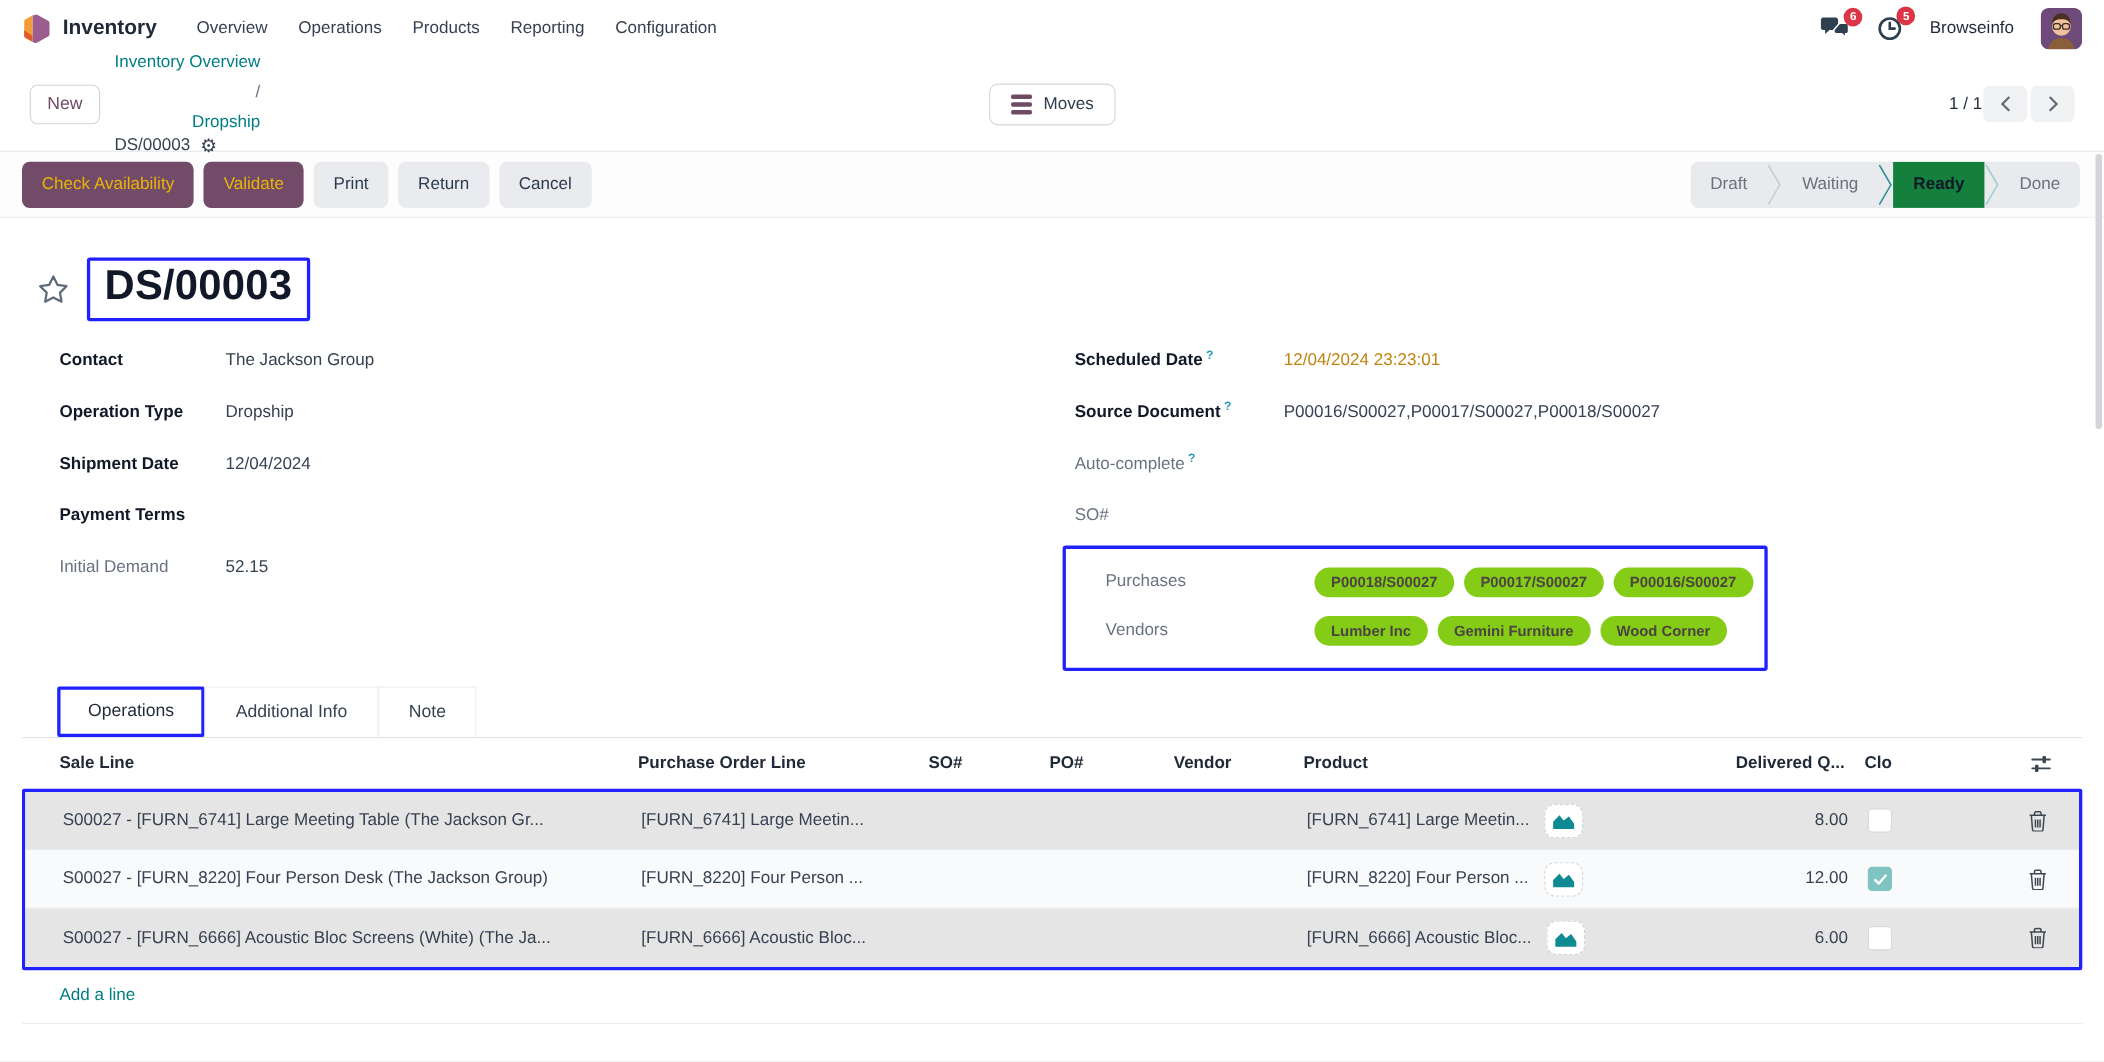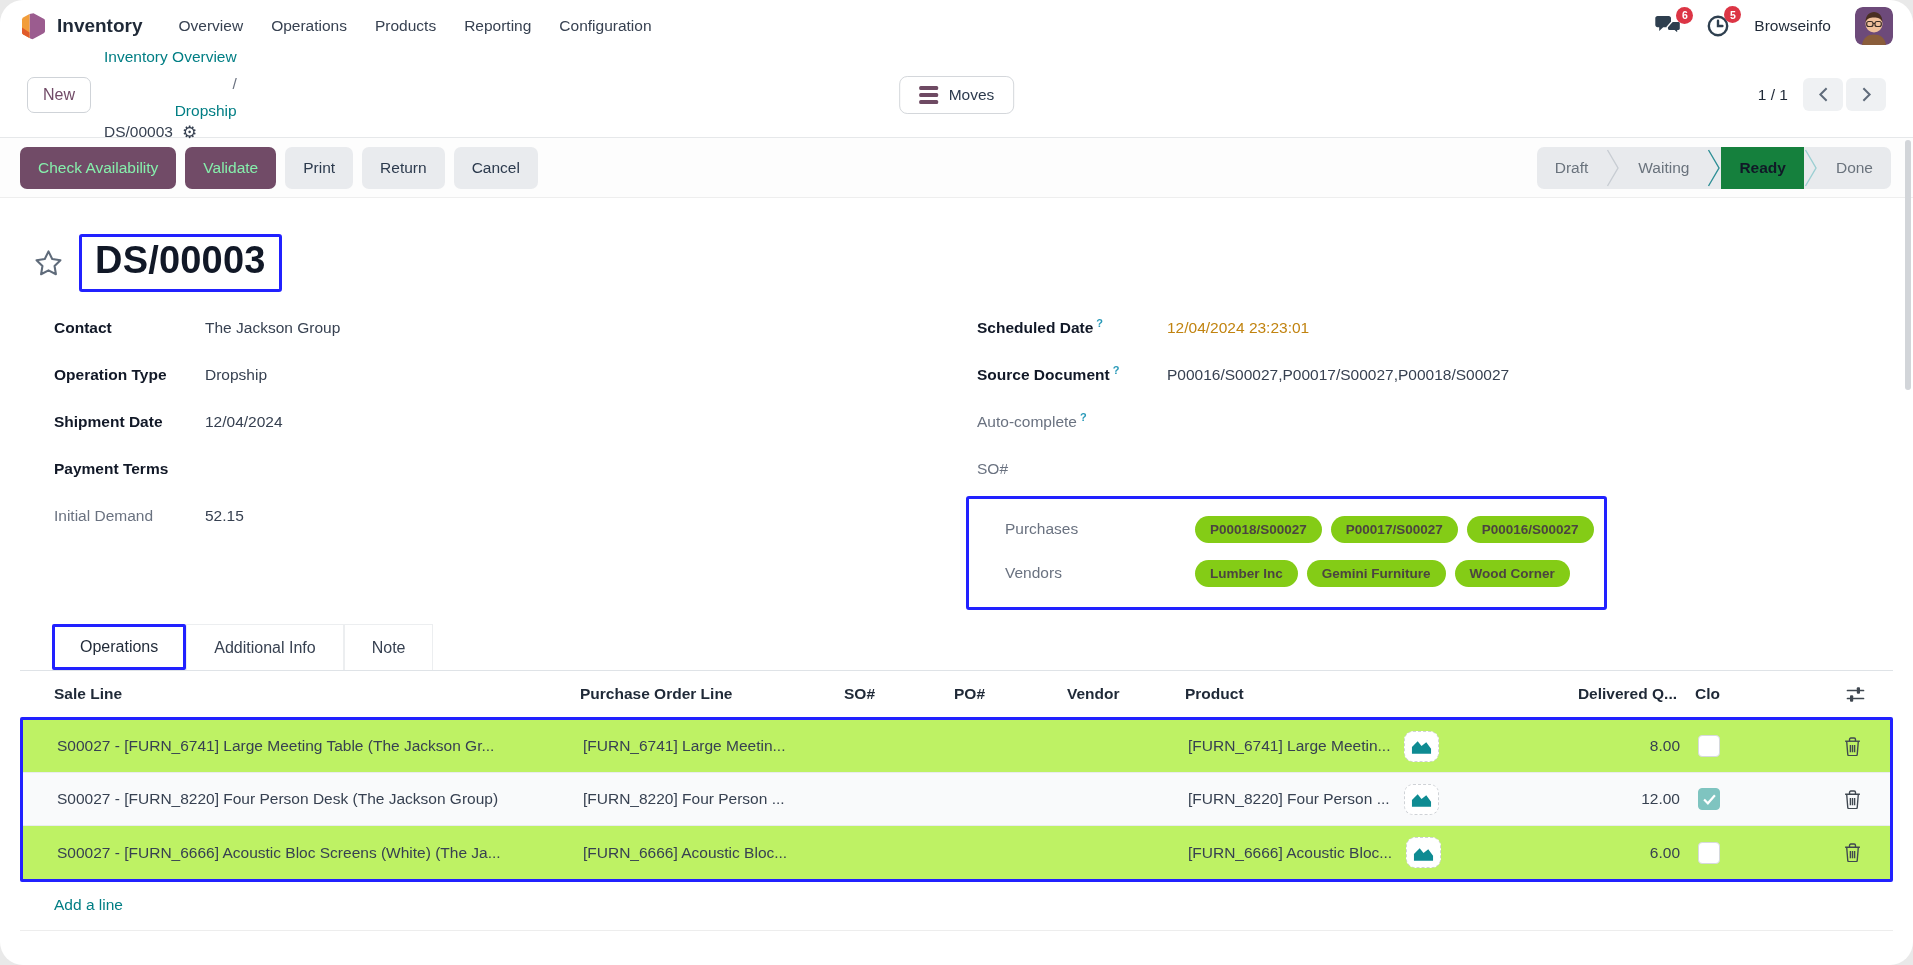--- a/index.html
+++ b/index.html
@@ -1,17 +1,17 @@
 <!DOCTYPE html>
 <html><head>
 <meta charset="utf-8">
 <style>
   html,body{margin:0;padding:0;background:#e9e9e9;font-family:"Liberation Sans","DejaVu Sans",sans-serif;}
   *{box-sizing:border-box;}
-  .screen{width:1913px;height:965px;background:#fff;position:relative;overflow:hidden;color:#374151;margin:0 auto;border-radius:23px;}
+  .screen{width:1913px;height:965px;background:#fff;position:relative;overflow:hidden;color:#374151;margin:0 auto;}
 
   
   .navbar{height:52px;display:flex;align-items:center;justify-content:space-between;padding:0 20px;}
   .nav-left{display:flex;align-items:center;}
   .logo{display:flex;margin-right:10px;}
   .app-name{font-size:19px;font-weight:600;color:#1f2937;margin-right:22px;cursor:pointer;}
   .menus{display:flex;}
   .menu-item{font-size:15.5px;color:#374151;padding:8px 14px;border-radius:6px;cursor:pointer;}
   .nav-right{display:flex;align-items:center;gap:24px;}
   .icon-badge{position:relative;display:flex;cursor:pointer;}
@@ -26,30 +26,30 @@
   .bc-stack{margin-left:13px;display:flex;flex-direction:column;gap:3px;}
   .bc-top{font-size:15.5px;display:flex;gap:9px;align-items:flex-end;font-weight:500;flex-direction:column;}
   .bc-top a{color:#017e84;text-decoration:none;cursor:pointer;}
   .bc-sep{color:#6b7280;font-weight:400;}
   .bc-bottom{font-size:15.5px;color:#374151;display:flex;gap:9px;align-items:center;}
   .gear{font-size:17px;color:#374151;cursor:pointer;line-height:1;}
   .cp-center{position:absolute;left:50%;top:50%;transform:translate(-50%,-50%);}
   .moves-btn{display:flex;gap:11px;border:1px solid #d4d7db;background:#fff;border-radius:8px;padding:9px 19px;font-size:15.5px;color:#2c3a4d;cursor:pointer;font-family:inherit;}
   .moves-icon{display:flex;flex-direction:column;gap:3px;}
   .moves-icon i{display:block;width:19px;height:4px;background:#6e4a63;border-radius:1.5px;}
-  .cp-right{display:flex;align-items:center;gap:15px;margin-left:12px;}
+  .cp-right{display:flex;align-items:center;gap:1px;margin-left:12px;}
   .pager-value{font-size:15.5px;color:#1f2937;}
   .pager-btns{display:flex;gap:3px;}
   .pager-btn{width:40px;height:33px;background:#eff1f3;border:none;border-radius:6px;display:flex;align-items:center;justify-content:center;cursor:pointer;}
 
   
   .action-bar{height:61px;background:#fdfdfd;border-top:1px solid #e6e8ea;border-bottom:1px solid #eeeeee;display:flex;align-items:center;justify-content:space-between;padding:0 22px 0 20px;}
   .ab-left{display:flex;gap:9px;}
   .btn{height:42px;border-radius:7px;font-size:15.5px;padding:0 18px;border:none;cursor:pointer;font-family:inherit;}
-  .btn.primary{background:#714B67;color:#86efac;}
+  .btn.primary{background:#714B67;color:#eab308;}
   .btn.secondary{background:#e9ebee;color:#2c3a4d;}
   .statusbar{display:flex;align-items:stretch;background:#e8eaed;border-radius:7px;height:42px;overflow:hidden;}
   .step{display:flex;align-items:center;padding:0 18px;font-size:15.5px;color:#6a737d;cursor:pointer;}
   .step.active{background:#15803d;color:#111827;font-weight:700;}
   .step-sep{display:flex;align-items:center;}
 
   
   .sheet{padding:0 20px;}
   .title-row{display:flex;align-items:center;gap:14px;padding:36px 0 0 12px;}
   .star-btn{cursor:pointer;display:flex;}
@@ -77,21 +77,21 @@
   
   .grid-cols{display:grid;grid-template-columns:560px 245px 60px 100px 200px 290px 210px 80px 1fr 75px;}
   .thead{height:46px;align-items:center;font-weight:700;font-size:15.5px;color:#1f2937;}
   .pad-first{padding-left:34px;}
   .c-right{text-align:right;}
   .so-h{padding-right:10px;}
   .vendor-h{padding-left:82px;}
   .clo-h{padding-left:10px;}
   .settings{justify-self:center;cursor:pointer;display:flex;}
   .rows-box{border:3px solid #2121ff;border-radius:2px;}
-  .trow{height:53px;align-items:center;border-bottom:1px solid #e9ecef;font-size:15.5px;color:#374151;background:#bef264;}
+  .trow{height:53px;align-items:center;border-bottom:1px solid #e9ecef;font-size:15.5px;color:#374151;background:#e5e5e5;}
   .trow:last-child{border-bottom:none;}
   .trow.stripe{background:#f9fafb;}
   .cell{overflow:hidden;white-space:nowrap;}
   .prod-cell{display:flex;align-items:center;gap:14px;overflow:visible;}
   .chart-btn{width:35px;height:31px;border:1px dashed #cfd2d6;border-radius:9px;background:#fff;display:flex;align-items:center;justify-content:center;cursor:pointer;flex-shrink:0;}
   .qty{padding-right:8px;}
   .cb{width:22px;height:22px;border:1px solid #d6d9dd;border-radius:4px;background:#fff;margin-left:10px;cursor:pointer;display:flex;align-items:center;justify-content:center;}
   .cb.checked{background:#7fc4c0;border-color:#7fc4c0;}
   .trash-btn{justify-self:center;cursor:pointer;display:flex;background:none;border:none;padding:4px;}
   .add-row{border-bottom:1px solid #ededed;padding:14px 0 16px 34px;}

